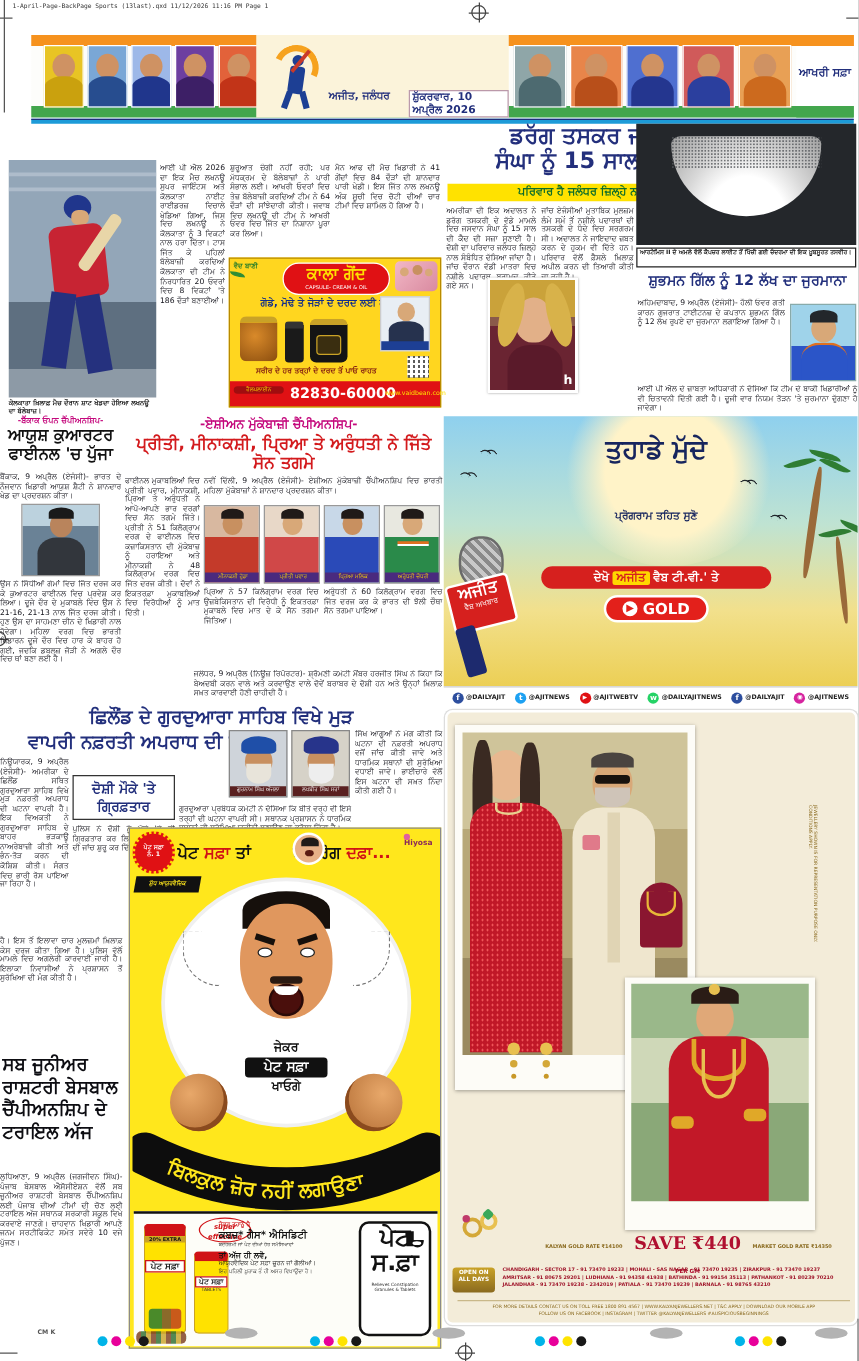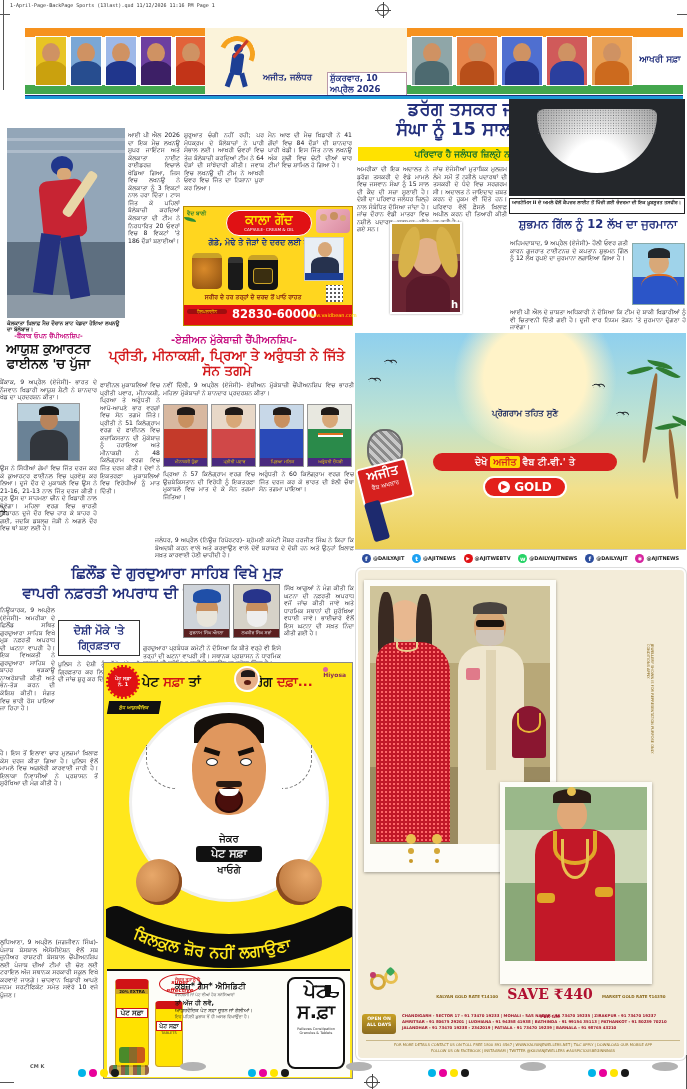--- a/index.html
+++ b/index.html
@@ -205,21 +205,21 @@
   <div class="abs kicker" style="left:0;top:332px;width:97px;font-size:6.5px">-ਬੈਂਕਾਕ ਓਪਨ ਚੈਂਪੀਅਨਸ਼ਿਪ-</div>
   <div class="abs center b" style="left:0;top:342px;width:97px;font-size:13px;color:#111;line-height:1.15">ਆਯੁਸ਼ ਕੁਆਰਟਰ ਫਾਈਨਲ 'ਚ ਪੁੱਜਾ</div>
   <div class="abs tx" style="left:0;top:378px;width:97px;height:24px">ਬੈਂਕਾਕ, 9 ਅਪ੍ਰੈਲ (ਏਜੰਸੀ)- ਭਾਰਤ ਦੇ ਨੌਜਵਾਨ ਖਿਡਾਰੀ ਆਯੁਸ਼ ਸ਼ੈਟੀ ਨੇ ਸ਼ਾਨਦਾਰ ਖੇਡ ਦਾ ਪ੍ਰਦਰਸ਼ਨ ਕੀਤਾ।</div>
   <div class="abs" style="left:17px;top:403px;width:63px;height:58px;background:linear-gradient(180deg,#bcd2de 0 30%,#6a8296 30% 100%);border:1px solid #999;overflow:hidden">
     <div class="abs" style="left:22px;top:6px;width:18px;height:20px;border-radius:50%;background:#b9845c"></div>
     <div class="abs" style="left:21px;top:2px;width:20px;height:9px;border-radius:50% 50% 0 0;background:#1a1a1a"></div>
     <div class="abs" style="left:12px;top:26px;width:38px;height:32px;background:#32363c;border-radius:40% 40% 0 0"></div>
   </div>
   <div class="abs tx" style="left:0;top:464px;width:97px;height:100px">ਉਸ ਨੇ ਸਿੱਧੀਆਂ ਗੇਮਾਂ ਵਿਚ ਜਿੱਤ ਦਰਜ ਕਰ ਕੇ ਕੁਆਰਟਰ ਫਾਈਨਲ ਵਿਚ ਪ੍ਰਵੇਸ਼ ਕਰ ਲਿਆ। ਦੂਜੇ ਦੌਰ ਦੇ ਮੁਕਾਬਲੇ ਵਿਚ ਉਸ ਨੇ 21-16, 21-13 ਨਾਲ ਜਿੱਤ ਦਰਜ ਕੀਤੀ। ਹੁਣ ਉਸ ਦਾ ਸਾਹਮਣਾ ਚੀਨ ਦੇ ਖਿਡਾਰੀ ਨਾਲ ਹੋਵੇਗਾ। ਮਹਿਲਾ ਵਰਗ ਵਿਚ ਭਾਰਤੀ ਖਿਡਾਰਨ ਦੂਜੇ ਦੌਰ ਵਿਚ ਹਾਰ ਕੇ ਬਾਹਰ ਹੋ ਗਈ, ਜਦਕਿ ਡਬਲਜ਼ ਜੋੜੀ ਨੇ ਅਗਲੇ ਦੌਰ ਵਿਚ ਥਾਂ ਬਣਾ ਲਈ ਹੈ।</div>
 
-  <div class="abs kicker" style="left:107px;top:334px;width:254px;font-size:10px">-ਏਸ਼ੀਅਨ ਮੁੱਕੇਬਾਜ਼ੀ ਚੈਂਪੀਅਨਸ਼ਿਪ-</div>
+  <div class="abs kicker" style="left:96px;top:334px;width:254px;font-size:10px">-ਏਸ਼ੀਅਨ ਮੁੱਕੇਬਾਜ਼ੀ ਚੈਂਪੀਅਨਸ਼ਿਪ-</div>
   <div class="abs redhead" style="left:100px;top:348px;width:254px;font-size:13.5px;line-height:1.1">ਪ੍ਰੀਤੀ, ਮੀਨਾਕਸ਼ੀ, ਪ੍ਰਿਆ ਤੇ ਅਰੁੰਧਤੀ ਨੇ ਜਿੱਤੇ ਸੋਨ ਤਗਮੇ</div>
   <div class="abs tx" style="left:100px;top:381px;width:60px;height:142px">ਫਾਈਨਲ ਮੁਕਾਬਲਿਆਂ ਵਿਚ ਪ੍ਰੀਤੀ ਪਵਾਰ, ਮੀਨਾਕਸ਼ੀ, ਪ੍ਰਿਆ ਤੇ ਅਰੁੰਧਤੀ ਨੇ ਆਪੋ-ਆਪਣੇ ਭਾਰ ਵਰਗਾਂ ਵਿਚ ਸੋਨ ਤਗਮੇ ਜਿੱਤੇ। ਪ੍ਰੀਤੀ ਨੇ 51 ਕਿਲੋਗ੍ਰਾਮ ਵਰਗ ਦੇ ਫਾਈਨਲ ਵਿਚ ਕਜ਼ਾਕਿਸਤਾਨ ਦੀ ਮੁੱਕੇਬਾਜ਼ ਨੂੰ ਹਰਾਇਆ ਅਤੇ ਮੀਨਾਕਸ਼ੀ ਨੇ 48 ਕਿਲੋਗ੍ਰਾਮ ਵਰਗ ਵਿਚ ਜਿੱਤ ਦਰਜ ਕੀਤੀ। ਦੋਵਾਂ ਨੇ ਇਕਤਰਫ਼ਾ ਮੁਕਾਬਲਿਆਂ ਵਿਚ ਵਿਰੋਧੀਆਂ ਨੂੰ ਮਾਤ ਦਿੱਤੀ।</div>
   <div class="abs tx" style="left:163px;top:381px;width:191px;height:21px">ਨਵੀਂ ਦਿੱਲੀ, 9 ਅਪ੍ਰੈਲ (ਏਜੰਸੀ)- ਏਸ਼ੀਅਨ ਮੁੱਕੇਬਾਜ਼ੀ ਚੈਂਪੀਅਨਸ਼ਿਪ ਵਿਚ ਭਾਰਤੀ ਮਹਿਲਾ ਮੁੱਕੇਬਾਜ਼ਾਂ ਨੇ ਸ਼ਾਨਦਾਰ ਪ੍ਰਦਰਸ਼ਨ ਕੀਤਾ।</div>
 
   <div class="abs" style="left:163px;top:404px;width:45px;height:63px;background:linear-gradient(180deg,#d8b8a0 0 40%,#c43a2a 40% 100%);border:1px solid #999;overflow:hidden">
     <div class="abs" style="left:14px;top:5px;width:16px;height:18px;border-radius:50%;background:#c89060"></div>
       <div class="abs" style="left:13px;top:2px;width:18px;height:8px;border-radius:50% 50% 0 0;background:#201a18"></div>
     <div class="abs capbar" style="left:0;bottom:0;width:45px;background:#4a2a7e;color:#ffd800">ਮੀਨਾਕਸ਼ੀ ਹੁੱਡਾ</div>
   </div>
   <div class="abs" style="left:211px;top:404px;width:45px;height:63px;background:linear-gradient(180deg,#e8d8c8 0 40%,#d04848 40% 100%);border:1px solid #999;overflow:hidden">
@@ -258,20 +258,21 @@
     <div class="abs" style="left:13px;top:26px;width:20px;height:16px;border-radius:0 0 50% 50%;background:#eee"></div>
     <div class="abs capbar" style="left:0;bottom:0;width:45px">ਲਖਬੀਰ ਸਿੰਘ ਸਰਾਂ</div>
   </div>
   <div class="abs tx" style="left:284px;top:584px;width:70px;height:158px">ਸਿੱਖ ਆਗੂਆਂ ਨੇ ਮੰਗ ਕੀਤੀ ਕਿ ਘਟਨਾ ਦੀ ਨਫ਼ਰਤੀ ਅਪਰਾਧ ਵਜੋਂ ਜਾਂਚ ਕੀਤੀ ਜਾਵੇ ਅਤੇ ਧਾਰਮਿਕ ਸਥਾਨਾਂ ਦੀ ਸੁਰੱਖਿਆ ਵਧਾਈ ਜਾਵੇ। ਭਾਈਚਾਰੇ ਵੱਲੋਂ ਇਸ ਘਟਨਾ ਦੀ ਸਖ਼ਤ ਨਿੰਦਾ ਕੀਤੀ ਗਈ ਹੈ।</div>
   <div class="abs tx" style="left:0;top:606px;width:55px;height:140px">ਨਿਊਯਾਰਕ, 9 ਅਪ੍ਰੈਲ (ਏਜੰਸੀ)- ਅਮਰੀਕਾ ਦੇ ਛਿਲੌਂਡ ਸਥਿਤ ਗੁਰਦੁਆਰਾ ਸਾਹਿਬ ਵਿਖੇ ਮੁੜ ਨਫ਼ਰਤੀ ਅਪਰਾਧ ਦੀ ਘਟਨਾ ਵਾਪਰੀ ਹੈ। ਇਕ ਵਿਅਕਤੀ ਨੇ ਗੁਰਦੁਆਰਾ ਸਾਹਿਬ ਦੇ ਬਾਹਰ ਭੜਕਾਊ ਨਾਅਰੇਬਾਜ਼ੀ ਕੀਤੀ ਅਤੇ ਭੰਨ-ਤੋੜ ਕਰਨ ਦੀ ਕੋਸ਼ਿਸ਼ ਕੀਤੀ। ਸੰਗਤ ਵਿਚ ਭਾਰੀ ਰੋਸ ਪਾਇਆ ਜਾ ਰਿਹਾ ਹੈ।</div>
   <div class="abs center b navy" style="left:58px;top:620px;width:82px;height:36px;border:1.5px solid #333;font-size:11px;line-height:1.4;padding-top:2px">ਦੋਸ਼ੀ ਮੌਕੇ 'ਤੇ ਗ੍ਰਿਫ਼ਤਾਰ</div>
   <div class="abs tx" style="left:58px;top:660px;width:82px;height:86px">ਪੁਲਿਸ ਨੇ ਦੋਸ਼ੀ ਨੂੰ ਮੌਕੇ 'ਤੇ ਹੀ ਗ੍ਰਿਫ਼ਤਾਰ ਕਰ ਲਿਆ ਅਤੇ ਮਾਮਲੇ ਦੀ ਜਾਂਚ ਸ਼ੁਰੂ ਕਰ ਦਿੱਤੀ ਹੈ।</div>
   <div class="abs tx" style="left:143px;top:644px;width:138px;height:100px">ਗੁਰਦੁਆਰਾ ਪ੍ਰਬੰਧਕ ਕਮੇਟੀ ਨੇ ਦੱਸਿਆ ਕਿ ਬੀਤੇ ਵਰ੍ਹੇ ਵੀ ਇਸੇ ਤਰ੍ਹਾਂ ਦੀ ਘਟਨਾ ਵਾਪਰੀ ਸੀ। ਸਥਾਨਕ ਪ੍ਰਸ਼ਾਸਨ ਨੇ ਧਾਰਮਿਕ ਸਥਾਨਾਂ ਦੀ ਸੁਰੱਖਿਆ ਯਕੀਨੀ ਬਣਾਉਣ ਦਾ ਭਰੋਸਾ ਦਿੱਤਾ ਹੈ।</div>
 
   <div class="abs tx" style="left:0;top:749px;width:98px;height:90px">ਹੈ। ਇਸ ਤੋਂ ਇਲਾਵਾ ਚਾਰ ਮੁਲਜ਼ਮਾਂ ਖ਼ਿਲਾਫ਼ ਕੇਸ ਦਰਜ ਕੀਤਾ ਗਿਆ ਹੈ। ਪੁਲਿਸ ਵੱਲੋਂ ਮਾਮਲੇ ਵਿਚ ਅਗਲੇਰੀ ਕਾਰਵਾਈ ਜਾਰੀ ਹੈ। ਇਲਾਕਾ ਨਿਵਾਸੀਆਂ ਨੇ ਪ੍ਰਸ਼ਾਸਨ ਤੋਂ ਸੁਰੱਖਿਆ ਦੀ ਮੰਗ ਕੀਤੀ ਹੈ।</div>
+  <div class="abs b" style="left:2px;top:843px;width:96px;font-size:14.5px;line-height:1.25;color:#0d0d12">ਸਬ ਜੂਨੀਅਰ ਰਾਸ਼ਟਰੀ ਬੇਸਬਾਲ ਚੈਂਪੀਅਨਸ਼ਿਪ ਦੇ ਟਰਾਇਲ ਅੱਜ</div>
   <div class="abs tx" style="left:0;top:938px;width:98px;height:144px">ਲੁਧਿਆਣਾ, 9 ਅਪ੍ਰੈਲ (ਜਗਜੀਵਨ ਸਿੰਘ)- ਪੰਜਾਬ ਬੇਸਬਾਲ ਐਸੋਸੀਏਸ਼ਨ ਵੱਲੋਂ ਸਬ ਜੂਨੀਅਰ ਰਾਸ਼ਟਰੀ ਬੇਸਬਾਲ ਚੈਂਪੀਅਨਸ਼ਿਪ ਲਈ ਪੰਜਾਬ ਦੀਆਂ ਟੀਮਾਂ ਦੀ ਚੋਣ ਲਈ ਟਰਾਇਲ ਅੱਜ ਸਥਾਨਕ ਸਰਕਾਰੀ ਸਕੂਲ ਵਿਖੇ ਕਰਵਾਏ ਜਾਣਗੇ। ਚਾਹਵਾਨ ਖਿਡਾਰੀ ਆਪਣੇ ਜਨਮ ਸਰਟੀਫਿਕੇਟ ਸਮੇਤ ਸਵੇਰੇ 10 ਵਜੇ ਪੁੱਜਣ।</div>
 
   <div id="petad" class="abs" style="left:103px;top:662px;width:250px;height:417px">
 
     <div class="abs" style="left:2px;top:2px;width:34px;height:34px;border-radius:50%;background:#e01114;border:2px dotted #ffd800;color:#fff;font-size:5px;font-weight:bold;text-align:center;padding-top:8px;line-height:1.2">
       <div>ਪੇਟ ਸਫ਼ਾ</div>
         <div>ਨੰ. 1</div>
     </div>
 
     <div class="abs" style="left:38px;top:6px;width:208px;height:26px;display:flex;align-items:center;font-size:13px;font-weight:bold;color:#111">
@@ -365,20 +366,21 @@
     <div class="leaf" style="left:300px;top:90px;transform:rotate(-20deg)"></div>
     <div class="leaf" style="left:316px;top:86px;transform:rotate(16deg)"></div>
 
     <div class="abs" style="left:12px;top:96px;width:36px;height:42px;border-radius:45%;background:repeating-linear-gradient(45deg,#c8c8c8 0 3px,#8a8a8a 3px 6px);border:2px solid #6a6a6a"></div>
     <div class="abs" style="left:4px;top:130px;width:52px;height:40px;background:#d6201e;border:2px solid #fff;border-radius:4px;transform:rotate(-14deg);text-align:center;color:#fff">
       <div style="font-size:13px;font-weight:bold">ਅਜੀਤ</div>
       <div style="font-size:6px">ਵੈੱਬ ਅਖਬਾਰ</div>
     </div>
     <div class="abs" style="left:14px;top:168px;width:16px;height:40px;background:#1d2a6e;transform:rotate(-16deg);border-radius:3px"></div>
 
+    <div class="abs center b" style="left:70px;top:14px;width:200px;font-size:21px;color:#17255e">ਤੁਹਾਡੇ ਮੁੱਦੇ</div>
     <div class="abs center b" style="left:70px;top:75px;width:200px;font-size:8.5px;color:#17255e">ਪ੍ਰੋਗਰਾਮ ਤਹਿਤ ਸੁਣੋ</div>
     <div class="abs" style="left:78px;top:120px;width:184px;height:18px;background:#d6201e;border-radius:9px;display:flex;align-items:center;justify-content:center;gap:3px;color:#fff;font-weight:bold;font-size:9.5px">
       <span>ਦੇਖੋ</span>
       <span style="background:#ffd800;color:#d6201e;padding:0 3px;border-radius:2px">ਅਜੀਤ</span>
       <span>ਵੈਬ ਟੀ.ਵੀ.' ਤੇ</span>
     </div>
     <div class="abs" style="left:128px;top:143px;width:84px;height:22px;background:#e3201b;border:2px solid #fff;border-radius:12px;display:flex;align-items:center;justify-content:center;gap:4px">
       <span style="width:12px;height:12px;border-radius:50%;background:#fff;color:#e3201b;font-size:8px;text-align:center;line-height:12px">▶</span>
       <span style="color:#fff;font-weight:bold;font-size:12px">GOLD</span>
     </div>

